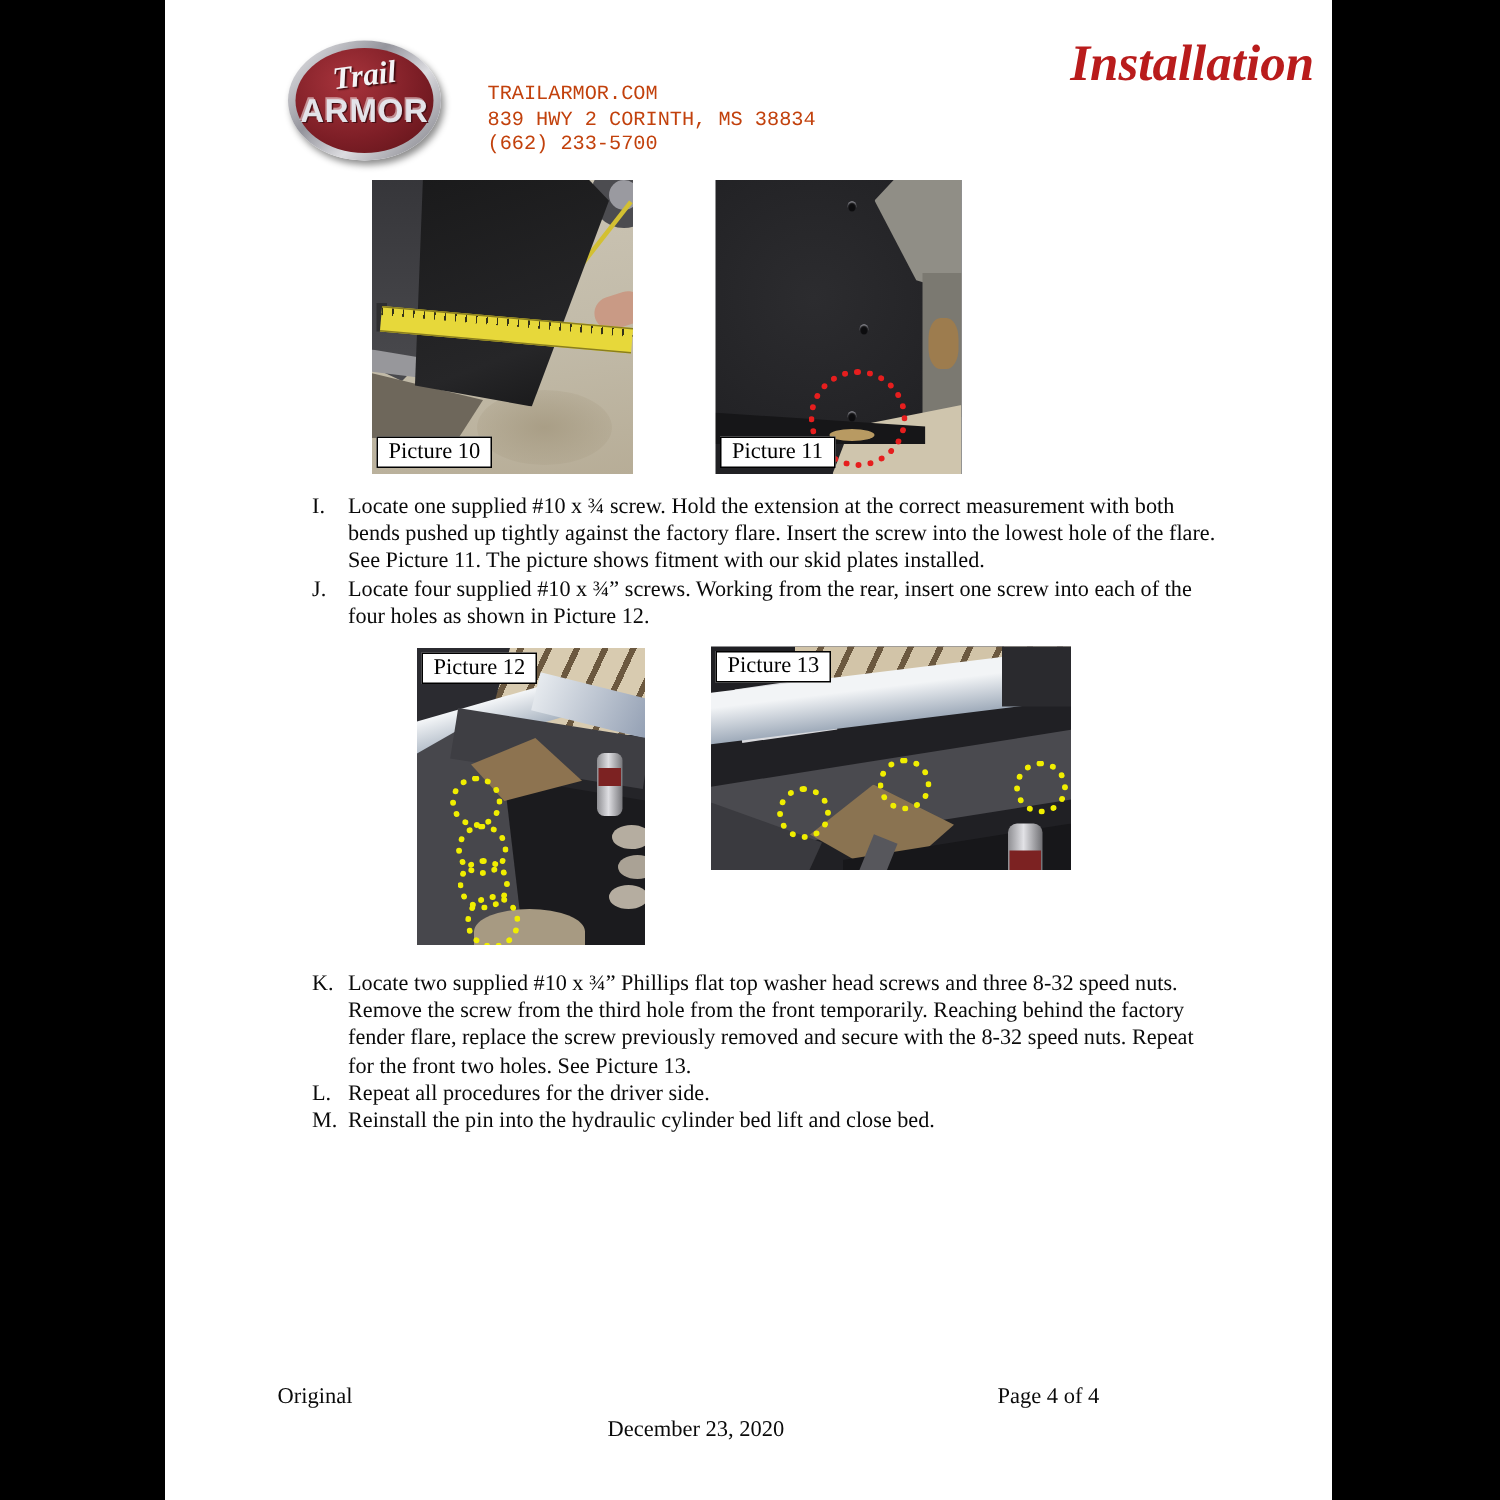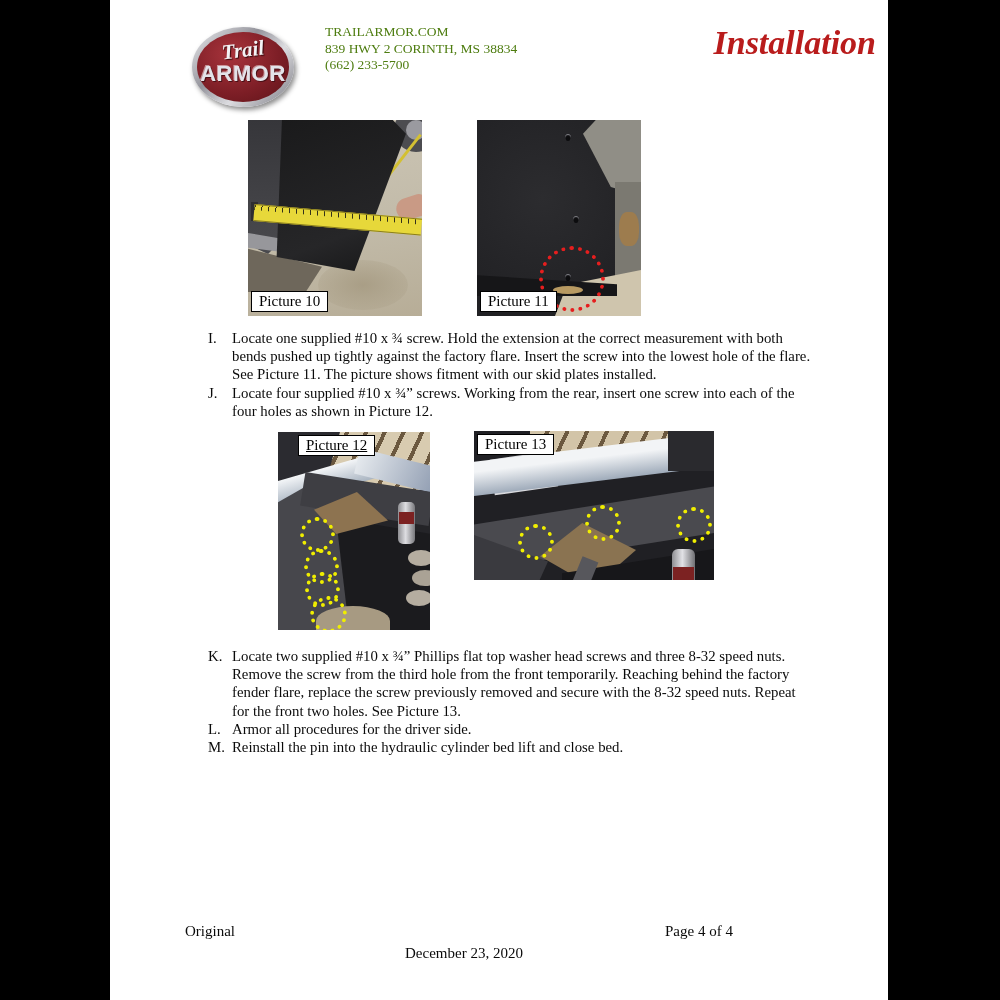--- a/index.html
+++ b/index.html
@@ -13,22 +13,22 @@
         box-shadow:2px 3px 5px rgba(0,0,0,.45);}
   .logo-inner{position:absolute;left:5px;top:5px;right:5px;bottom:5px;border-radius:50%;
         background:radial-gradient(ellipse at 38% 32%,#a8343c,#7d1e26 58%,#5c1318);}
   .logo-trail{position:absolute;left:0;top:11px;width:100%;text-align:center;
         font-style:italic;font-weight:bold;font-size:21px;color:#f3f3f5;
         transform:rotate(-7deg);text-shadow:1px 1px 1px #3c0a0e;}
   .logo-armor{position:absolute;left:0;top:34px;width:100%;text-align:center;
         font-family:"Liberation Sans",sans-serif;font-weight:bold;font-size:22px;
         letter-spacing:.5px;color:#e3e3e9;
         text-shadow:1px 1px 0 #4a1016,-1px -1px 0 rgba(255,255,255,.5);}
-  .contact{position:absolute;left:215px;top:24px;font-family:Liberation Serif, serif;
-        font-size:13.5px;line-height:16.5px;color:#4d7c0f;white-space:nowrap;}
+  .contact{position:absolute;left:215px;top:56px;font-family:Liberation Mono, monospace;
+        font-size:13.5px;line-height:16.5px;color:#c2410c;white-space:nowrap;}
   .doc-title{position:absolute;right:12px;top:22px;text-align:right;
         font-weight:bold;font-style:italic;font-size:34px;line-height:41px;color:#b91c1c;}
 
   
   .photo{position:absolute;overflow:hidden;background:#26262a;}
   .photo *{position:absolute;}
   .pic-label{background:#fff;border:1.5px solid #000;font-size:15px;color:#000;
         padding:1px 7px;white-space:nowrap;z-index:9;}
   .dot-y{border:4px dotted #f0ee00;border-radius:50%;z-index:8;}
   .dot-r{border:4px dotted #e61e1e;border-radius:50%;z-index:8;}
@@ -102,21 +102,21 @@
         background:linear-gradient(90deg,#8e8e92,#dedee2 45%,#77777b);}
   .p12-canlabel{left:121px;top:80px;width:15px;height:12px;background:#7c2222;}
   .p12-coil1{left:130px;top:118px;width:26px;height:16px;border-radius:50%;background:#b5ada0;}
   .p12-coil2{left:134px;top:138px;width:26px;height:16px;border-radius:50%;background:#aaa295;}
   .p12-coil3{left:128px;top:158px;width:26px;height:16px;border-radius:50%;background:#b5ada0;}
   .p12-axle{left:38px;bottom:-6px;width:74px;height:30px;border-radius:50% 50% 0 0;background:#a79a82;}
   .p12-c1{left:22px;top:85px;width:27px;height:27px;}
   .p12-c2{left:26px;top:117px;width:27px;height:27px;}
   .p12-c3{left:27px;top:140px;width:27px;height:27px;}
   .p12-c4{left:32px;top:164px;width:29px;height:29px;}
-  .p12-label{left:20px;top:3px;text-decoration:underline;}
+  .p12-label{left:3px;top:3px;}
 
   
   .photo13{left:364px;top:431px;width:240px;height:149px;background:#202024;}
   .p13-ceiling{left:56px;top:0;width:184px;height:36px;
         background:repeating-linear-gradient(115deg,#d2c4a8 0 14px,#6b583f 14px 18px);}
   .p13-cab{left:18px;top:24px;width:64px;height:36px;background:#d9dade;transform:rotate(-8deg);}
   .p13-fender{left:-6px;top:16px;width:256px;height:34px;transform:rotate(-7deg);
         background:linear-gradient(#f2f4f6 30%,#9fabba);}
   .p13-darktr{right:0;top:0;width:46px;height:40px;background:#2a2a2e;}
   .p13-flare{left:-6px;top:74px;width:262px;height:46px;transform:rotate(-9deg);
@@ -253,21 +253,21 @@
     <div class="pic-label p13-label">Picture 13</div>
   </div>
 
   <div class="instr instr-2">
     <div class="instr-item">
       <div class="instr-letter">K.</div>
       <div class="instr-text">Locate two supplied #10 x ¾” Phillips flat top washer head screws and three 8-32 speed nuts. Remove the screw from the third hole from the front temporarily. Reaching behind the factory fender flare, replace the screw previously removed and secure with the 8-32 speed nuts. Repeat for the front two holes. See Picture 13.</div>
     </div>
     <div class="instr-item">
       <div class="instr-letter">L.</div>
-      <div class="instr-text">Armor all procedures for the driver side.</div>
+      <div class="instr-text">Repeat all procedures for the driver side.</div>
     </div>
     <div class="instr-item">
       <div class="instr-letter">M.</div>
       <div class="instr-text">Reinstall the pin into the hydraulic cylinder bed lift and close bed.</div>
     </div>
   </div>
 
 
   <div class="footer">
     <span class="foot-left">Original</span>

